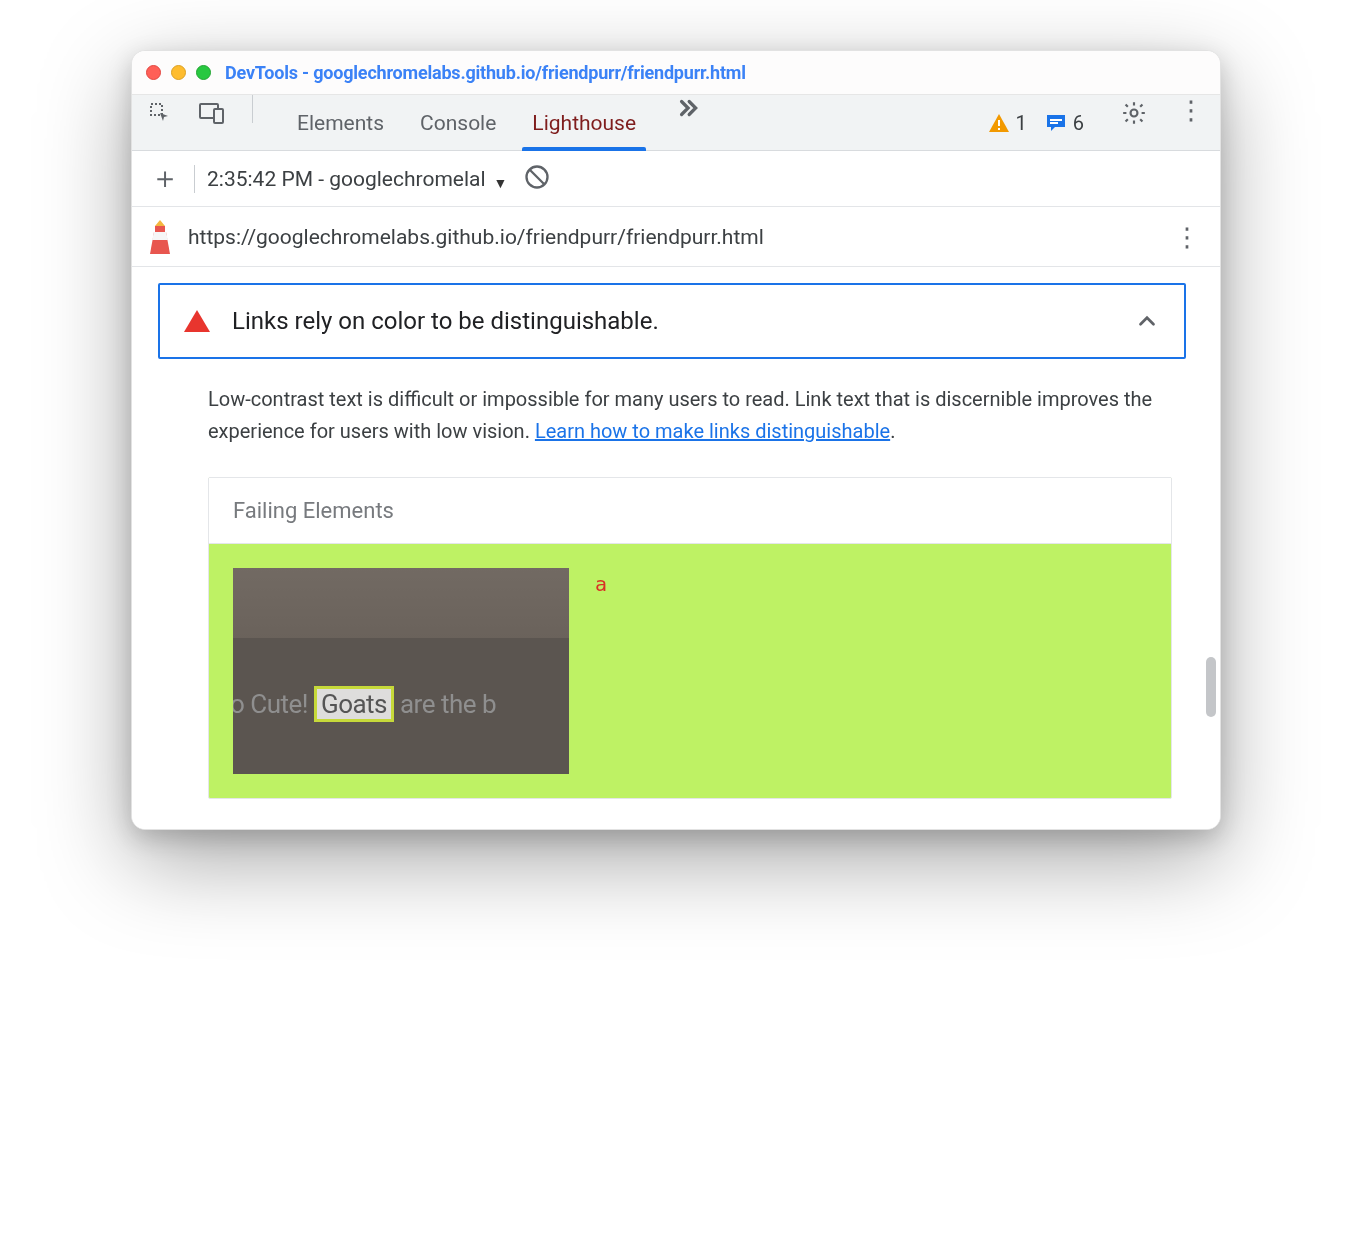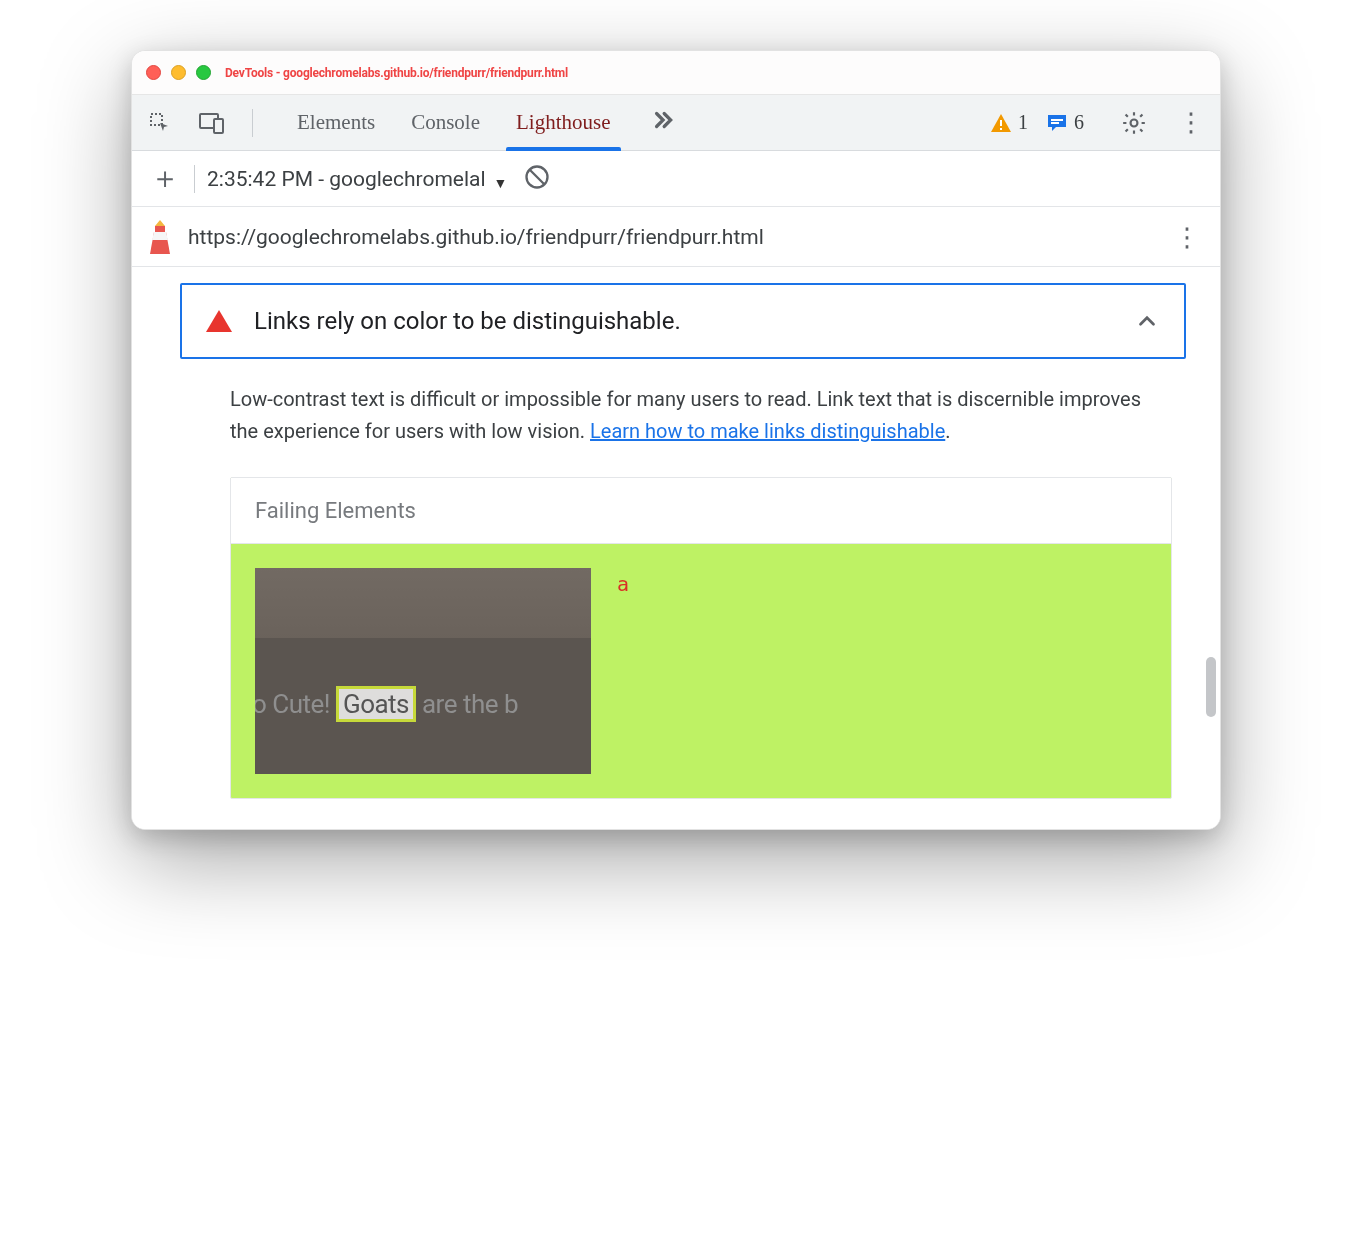--- a/index.html
+++ b/index.html
@@ -29,32 +29,30 @@
     align-items: center;
     padding: 0 14px;
     background: #fdfcfc;
     border-bottom: 1px solid #e6e6e6;
   }
   .traffic { display:flex; gap:10px; margin-right:14px; }
   .tl { width:15px; height:15px; border-radius:50%; }
   .tl.red { background:#ff5f57; border:1px solid #e24640; }
   .tl.yellow { background:#febc2e; border:1px solid #dca022; }
   .tl.green { background:#28c840; border:1px solid #22a532; }
-  .title { font-size:12px; font-weight:700; color:#ef4444; letter-spacing:-0.2px; }
+  .title { font-size:18px; font-weight:700; color:#3b82f6; letter-spacing:-0.2px; }
   
   .devtop {
     height:56px;
     background:#f1f3f4;
     border-bottom:1px solid #d8dbde;
     display:flex;
-    align-items:center;
     padding:0 10px;
     gap:16px;
     position:relative;
-    font-family:Liberation Serif, serif;
   }
   .iconbtn { width:36px; height:36px; display:flex; align-items:center; justify-content:center; color:#5f6368; border-radius:4px; }
   .vline { width:1px; height:28px; background:#c9cdd1; margin:0 6px; }
   .tabs { display:flex; align-items:stretch; height:100%; gap:28px; margin-left:18px; }
   .tab { display:flex; align-items:center; font-size:21px; color:#5f6368; position:relative; padding:0 4px; }
   .tab.active { color:#7f1d1d; }
   .tab.active::after { content:""; position:absolute; left:-6px; right:-6px; bottom:-1px; height:4px; background:#1a73e8; border-radius:2px 2px 0 0; }
   .more-chev { color:#5f6368; font-size:24px; margin-left:18px; }
   .spacer { flex:1; }
   .badge-group { display:flex; align-items:center; gap:18px; margin-right:6px; }
@@ -79,21 +77,21 @@
     height:60px;
     display:flex;
     align-items:center;
     padding:0 14px;
     border-bottom:1px solid #e3e5e8;
     background:#fff;
   }
   .lh-icon { width:28px; height:34px; margin-right:14px; }
   .url { font-size:21px; color:#3c4043; flex:1; white-space:nowrap; overflow:hidden; }
   
-  .content { position:relative; padding:16px 34px 30px 48px; background:#fff; }
+  .content { position:relative; padding:16px 34px 30px 26px; background:#fff; }
   .audit-card {
     border:2px solid #1a73e8;
     border-radius:2px;
     display:flex;
     align-items:center;
     padding:22px 24px;
     gap:22px;
     margin-bottom:24px;
   }
   .tri-icon { width:0; height:0; border-left:13px solid transparent; border-right:13px solid transparent; border-bottom:22px solid #e8352e; }

